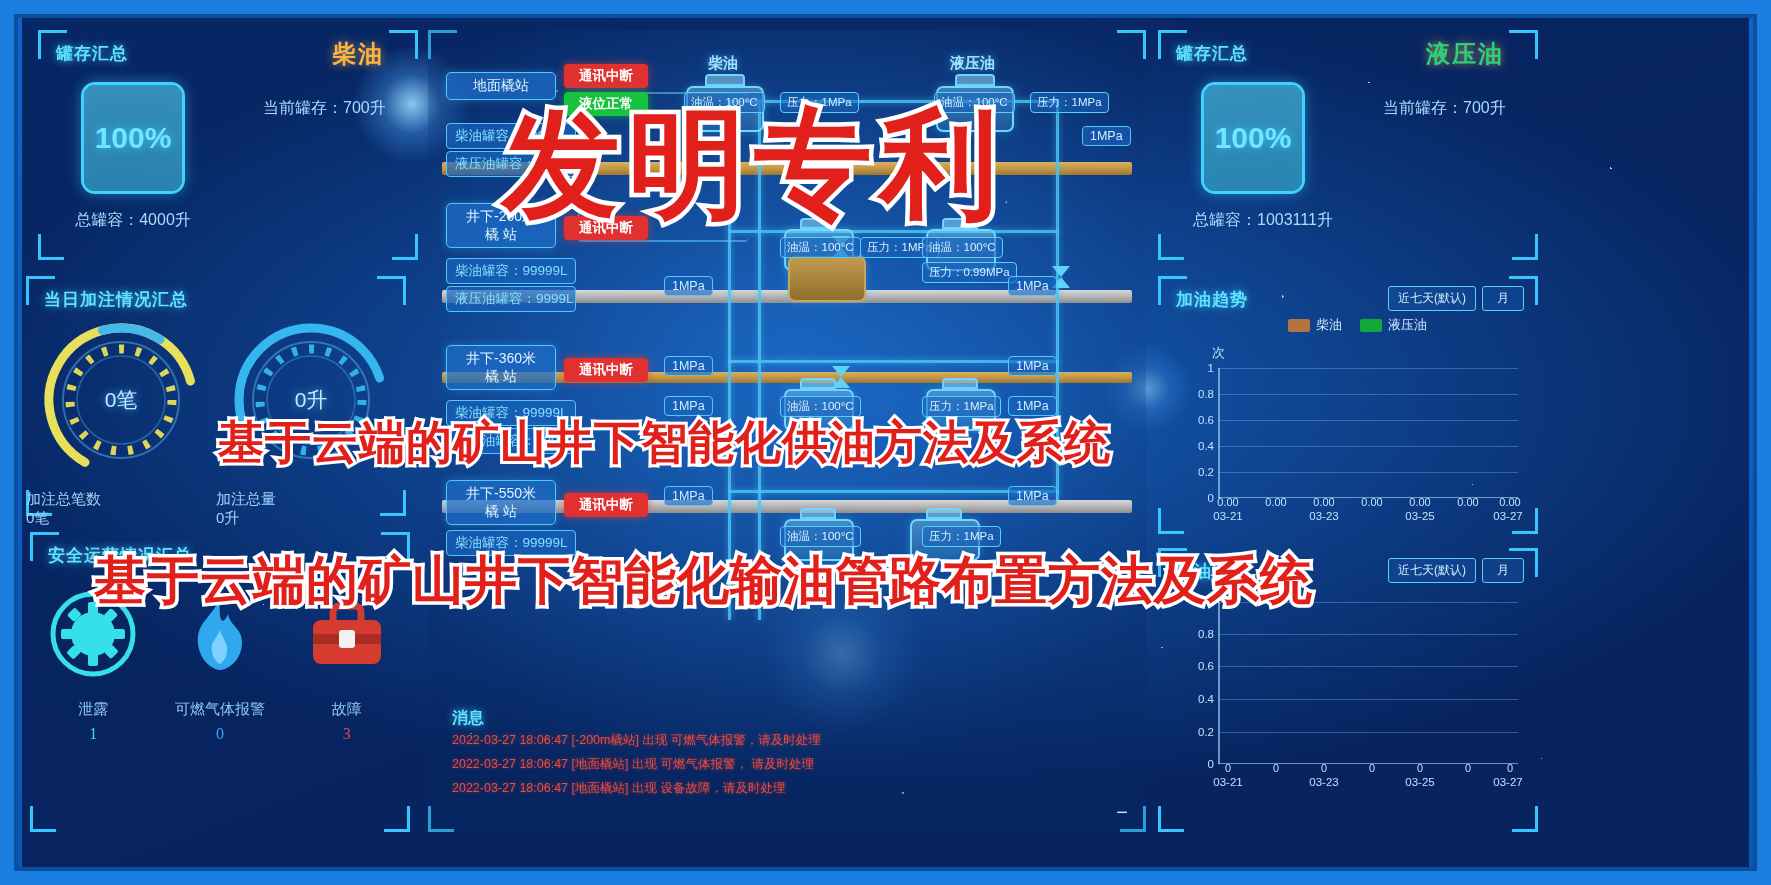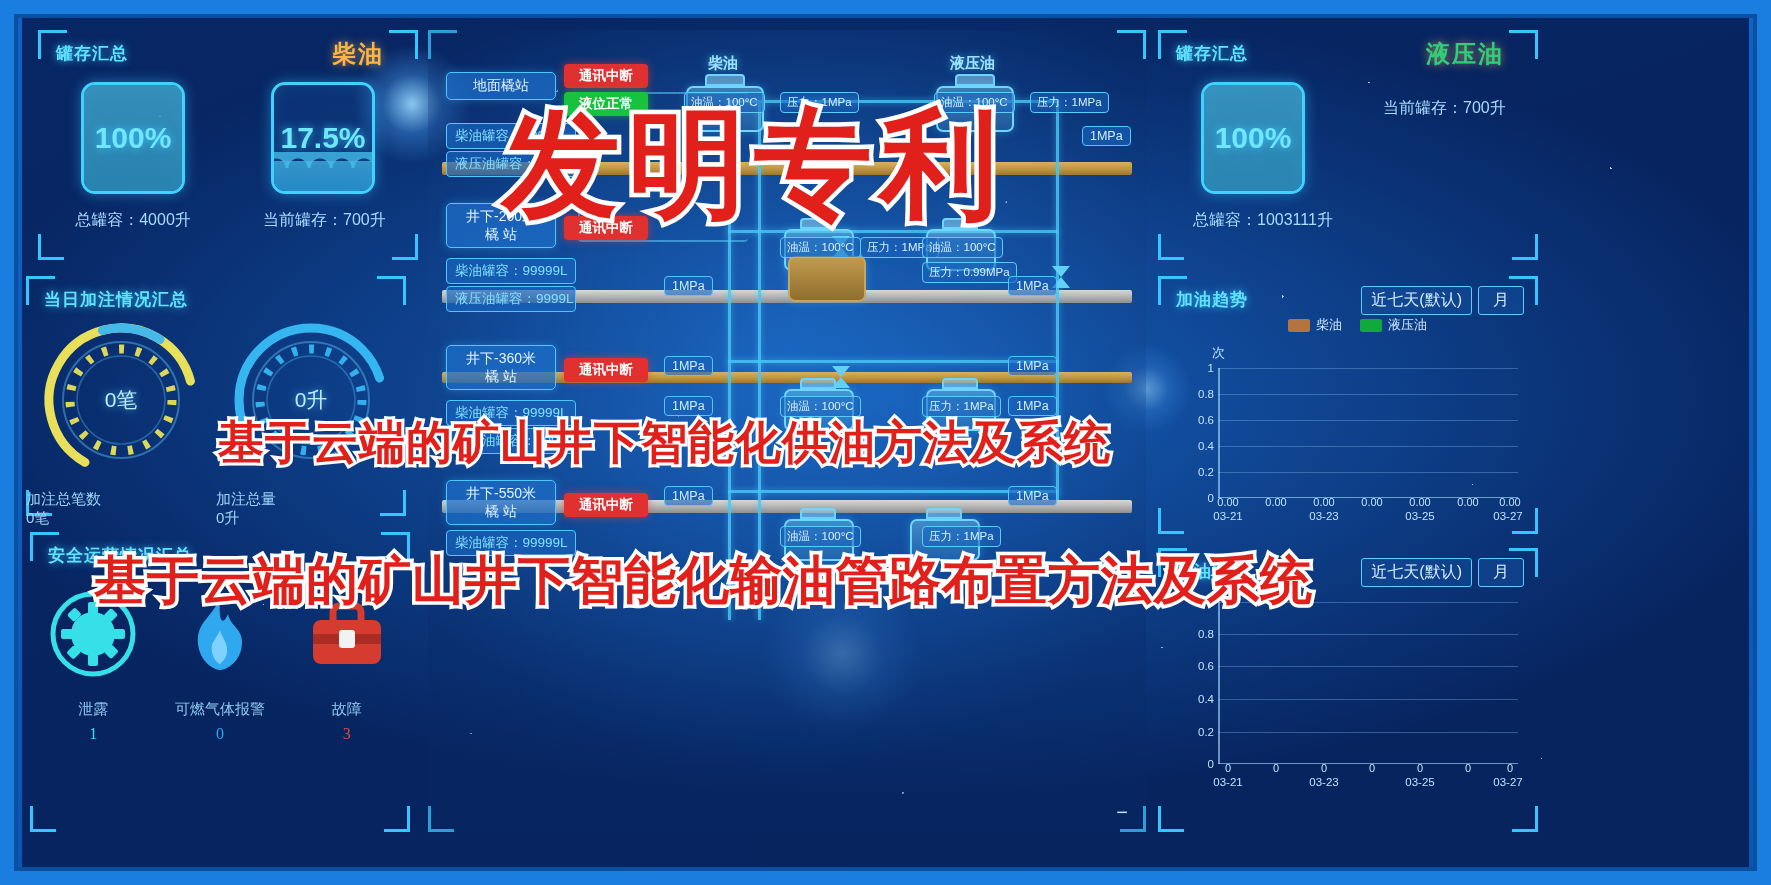--- a/index.html
+++ b/index.html
@@ -157,21 +157,21 @@
   
   .msg-title { position:absolute; left:16px; top:10px; color:#5fe3ff; font-size:16px; font-weight:bold;
     text-shadow:0 0 8px rgba(60,200,255,.8); }
   .msg-line { position:absolute; left:16px; color:#f04a3a; font-size:12.5px; white-space:nowrap;
     text-shadow:0 0 4px rgba(240,70,60,.5); }
 
   
   .chart-head { position:absolute; right:14px; top:10px; display:flex; gap:6px; }
   .chart-btn {
     background: rgba(20,80,160,.5); border:1px solid #5ccdff; border-radius:3px;
-    color:#d3eeff; font-size:16px; padding:3px 9px; white-space:nowrap;
+    color:#d3eeff; font-size:12px; padding:3px 9px; white-space:nowrap;
   }
   .chart-btn.plain { padding:3px 14px; }
   .legend { position:absolute; display:flex; gap:18px; align-items:center; }
   .legend-item { display:flex; gap:6px; align-items:center; color:#cfe9ff; font-size:13px; }
   .legend-sw { width:22px; height:13px; border-radius:2px; }
   .axis-unit { position:absolute; color:#bfe2ff; font-size:13px; }
   .ytick { position:absolute; right:0; transform:translateY(-50%); color:#bfe2ff; font-size:11.5px; }
   .gridline { position:absolute; height:1px; background:rgba(140,205,255,.32); }
   .axis-line { position:absolute; background:rgba(170,225,255,.6); }
   .xtick { position:absolute; transform:translateX(-50%); color:#bfe2ff; font-size:11.5px; white-space:nowrap; }
@@ -207,26 +207,20 @@
       <div class="panel-title-right amber">柴油</div>
       <div class="tank-row" style="top:52px;">
         <div class="tank-wrap">
           <div class="tank">
             <div class="tank-fill full" style="height:100%;"></div>
             <div class="tank-pct">100%</div>
           </div>
           <div class="tank-cap">总罐容：4000升</div>
         </div>
         <div class="tank-wrap">
-          <div class="tank">
-            <div class="tank-fill" style="height:28%;">
-              <div class="wave"></div>
-            </div>
-            <div class="tank-pct">17.5%</div>
-          </div>
           <div class="tank-cap">当前罐存：700升</div>
         </div>
       </div>
     </div>
 
     <div class="panel" style="left:4px;top:262px;width:380px;height:240px;">
       <span class="br-bl"></span>
         <span class="br-br"></span>
       <div class="panel-title">当日加注情况汇总</div>
       <div class="gauge-row" style="top:40px;">
@@ -415,20 +409,26 @@
       <div class="mpa-tag" style="left:654px;top:96px;">1MPa</div>
       <div class="mpa-tag" style="left:236px;top:246px;">1MPa</div>
       <div class="mpa-tag" style="left:580px;top:246px;">1MPa</div>
       <div class="mpa-tag" style="left:236px;top:326px;">1MPa</div>
       <div class="mpa-tag" style="left:580px;top:326px;">1MPa</div>
       <div class="mpa-tag" style="left:236px;top:366px;">1MPa</div>
       <div class="mpa-tag" style="left:580px;top:366px;">1MPa</div>
       <div class="mpa-tag" style="left:236px;top:456px;">1MPa</div>
       <div class="mpa-tag" style="left:580px;top:456px;">1MPa</div>
 
+      <div style="position:absolute;left:8px;top:668px;width:700px;height:126px;">
+        <div class="msg-title">消息</div>
+        <div class="msg-line" style="top:34px;">2022-03-27 18:06:47 [-200m橇站] 出现 可燃气体报警，请及时处理</div>
+        <div class="msg-line" style="top:58px;">2022-03-27 18:06:47 [地面橇站] 出现 可燃气体报警， 请及时处理</div>
+        <div class="msg-line" style="top:82px;">2022-03-27 18:06:47 [地面橇站] 出现 设备故障，请及时处理</div>
+      </div>
 
       <div class="minus-btn" style="right:18px;bottom:8px;">−</div>
     </div>
 
     <div class="panel" style="left:1136px;top:16px;width:380px;height:230px;">
       <span class="br-bl"></span>
         <span class="br-br"></span>
       <div class="panel-title">罐存汇总</div>
       <div class="panel-title-right greeny">液压油</div>
       <div class="tank-row" style="top:52px;">

